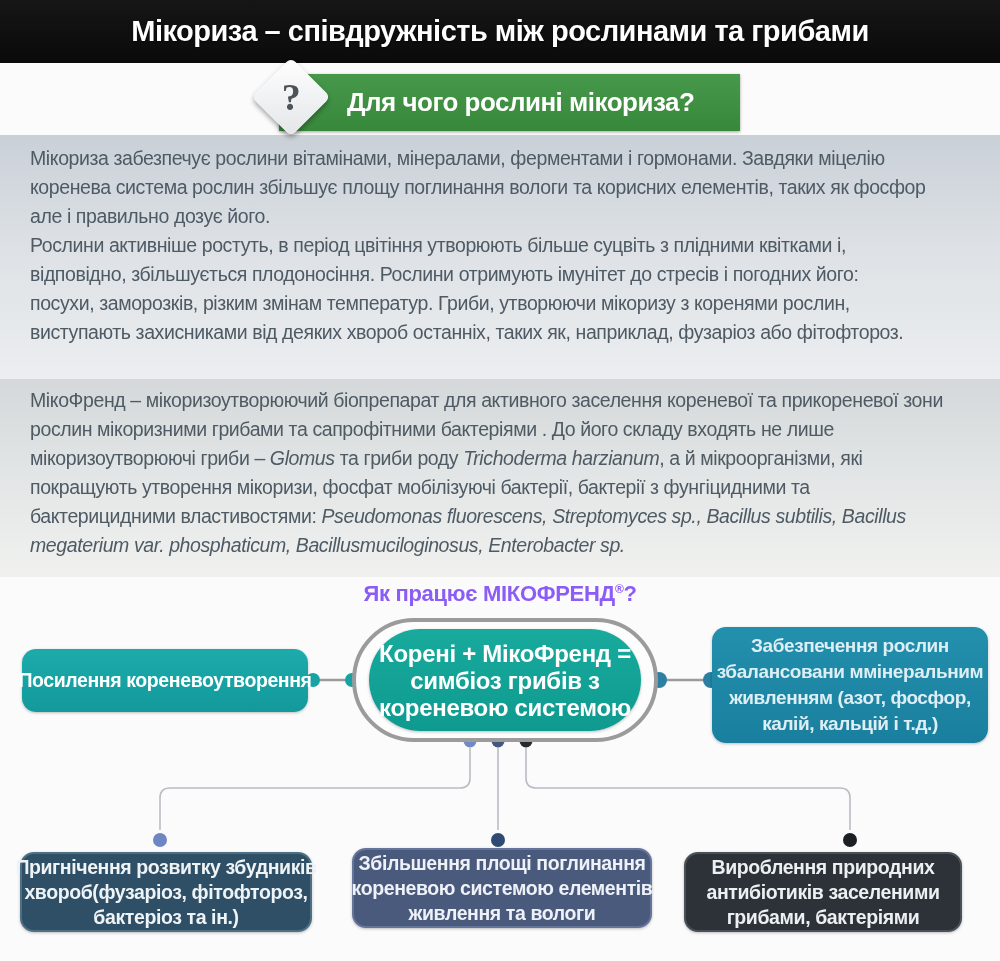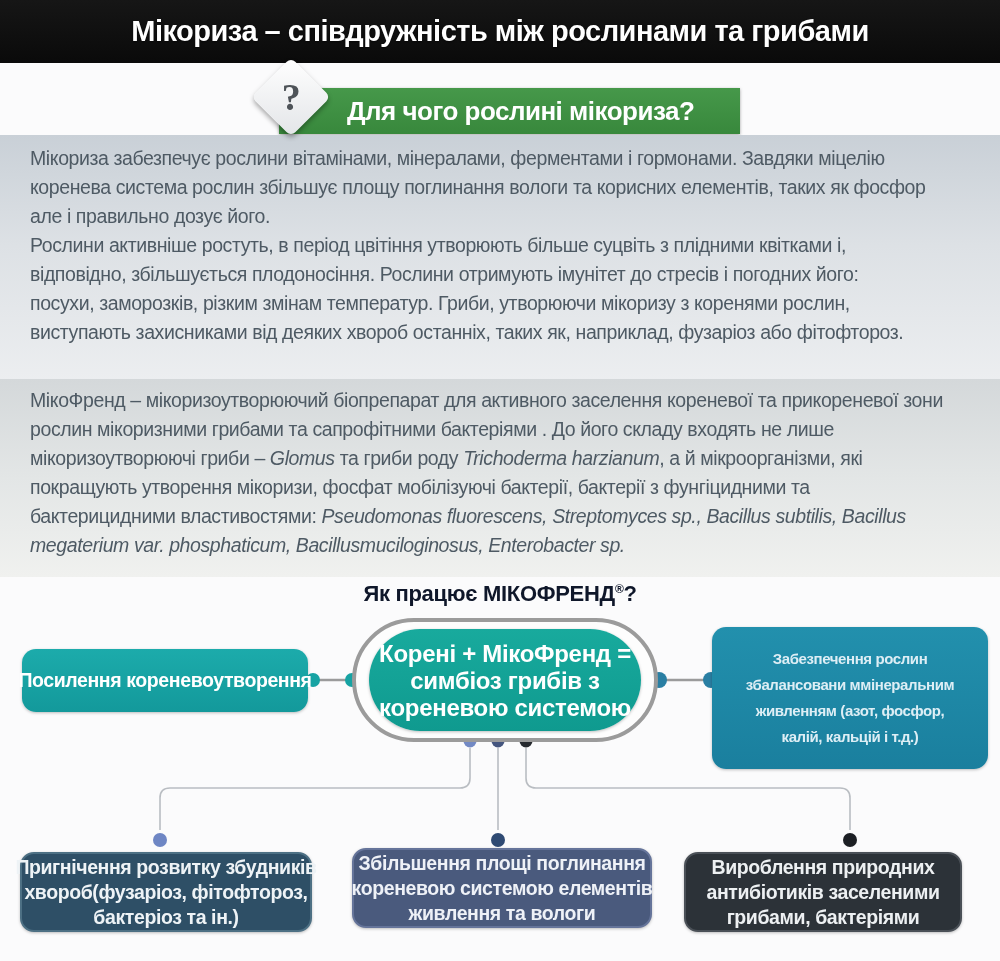--- a/index.html
+++ b/index.html
@@ -12,21 +12,21 @@
     position:absolute;left:0;top:0;width:1000px;height:63px;
     background:linear-gradient(180deg,#161616,#0a0a0a);
     display:flex;align-items:center;justify-content:center;
   }
   .titlebar .t{
     color:#fff;font-size:29px;font-weight:bold;letter-spacing:-0.5px;
     text-shadow:0 1px 2px rgba(0,0,0,.6);white-space:nowrap;
   }
   
   .banner{
-    position:absolute;left:279px;top:88px;width:461px;height:46px;
+    position:absolute;left:279px;top:74px;width:461px;height:57px;
     background:linear-gradient(180deg,#46984a,#38883c);
     box-shadow:0 1px 3px rgba(0,0,0,.35);
     display:flex;align-items:center;
   }
   .banner .t{
     color:#fff;font-size:26px;font-weight:bold;letter-spacing:-0.5px;
     padding-left:68px;white-space:nowrap;
   }
   .diamond{
     position:absolute;left:263px;top:69px;width:56px;height:56px;
@@ -50,21 +50,21 @@
     background:linear-gradient(180deg,#d4d8da 0%,#e3e6e6 50%,#f0f1ef 100%);
   }
   .block .tl{
     white-space:nowrap;color:#4e5a64;font-size:19.5px;line-height:29px;
     letter-spacing:-0.4px;padding-left:30px;font-weight:500;
   }
   .block .tl .it{font-style:italic;}
   
   .dheading{
     position:absolute;left:0;top:581px;width:1000px;text-align:center;
-    color:#0f172a;font-size:22px;font-weight:bold;letter-spacing:-0.3px;
+    color:#8b5cf6;font-size:22px;font-weight:bold;letter-spacing:-0.3px;
   }
   .dheading sup{font-size:12px;}
   .connector-svg{position:absolute;left:0;top:600px;z-index:0;}
   .node{
     position:absolute;z-index:1;border-radius:14px;
     display:flex;flex-direction:column;align-items:center;justify-content:center;
     text-align:center;color:#fff;font-weight:bold;
     box-shadow:0 1px 3px rgba(0,0,0,.25);
   }
   .node .tl{white-space:nowrap;}
@@ -77,23 +77,23 @@
     left:369px;top:629px;width:272px;height:102px;border-radius:51px;
     background:linear-gradient(180deg,#18aa9d,#0f9a8f);z-index:2;
     font-size:24px;line-height:27px;letter-spacing:-0.3px;
   }
   .left-box{
     left:22px;top:649px;width:286px;height:63px;
     background:linear-gradient(180deg,#1cabab,#13999b);
     font-size:19.5px;letter-spacing:-0.4px;
   }
   .right-box{
-    left:712px;top:627px;width:276px;height:142px;
+    left:712px;top:627px;width:276px;height:116px;
     background:linear-gradient(180deg,#2290ad,#1a7f9e);
-    color:#ddeef5;font-size:15px;line-height:26px;letter-spacing:-0.4px;
+    color:#ddeef5;font-size:19px;line-height:26px;letter-spacing:-0.4px;
   }
   .bl-box{
     left:20px;top:852px;width:292px;height:80px;
     background:#2e4f66;border:2px solid #4d7084;box-sizing:border-box;
     font-size:19.5px;line-height:25px;letter-spacing:-0.4px;color:#eef3f6;
   }
   .bm-box{
     left:352px;top:848px;width:300px;height:80px;
     background:#4a5a7d;border:2px solid #65749a;box-sizing:border-box;
     font-size:19.5px;line-height:25px;letter-spacing:-0.4px;color:#eef1f7;

